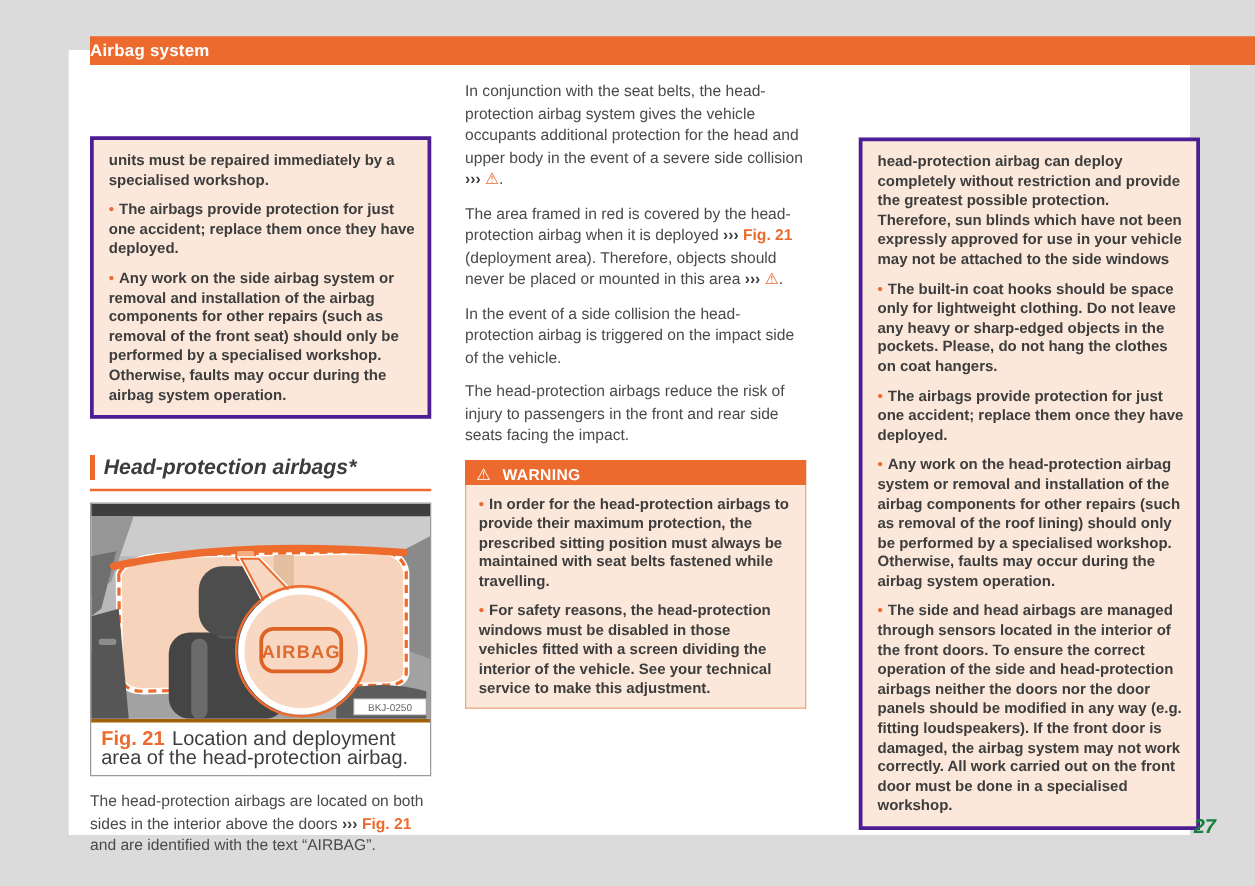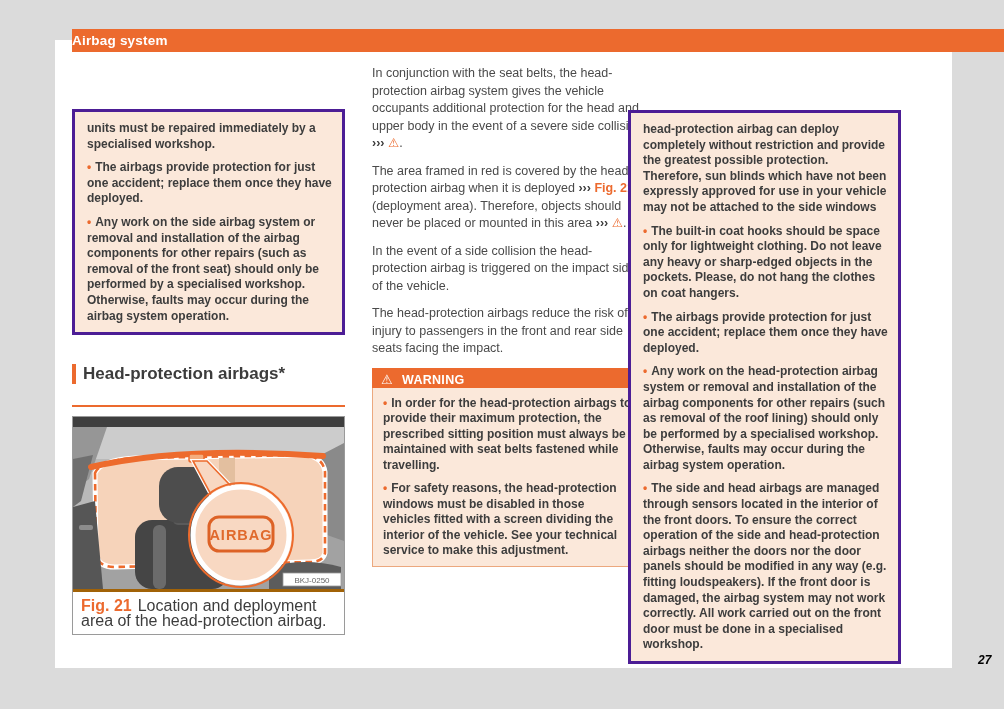--- a/index.html
+++ b/index.html
@@ -11,42 +11,42 @@
   }
   .sheet{position:absolute;left:55px;top:40px;width:897px;height:628px;background:#ffffff;}
   .titlebar{
     position:absolute;left:72px;top:29px;width:992px;height:23px;
     background:#ec6a2e;color:#ffffff;font-weight:bold;font-size:13.5px;
     line-height:23px;letter-spacing:.2px;
   }
   .col{position:absolute;width:273px;}
   .c1{left:72px;top:65px;}
   .c2{left:372px;top:65px;}
-  .c3{left:628px;top:66px;}
+  .c3{left:687px;top:66px;}
 
   
   .cbox{
     background:#fbe8da;border:3px solid #4c1d95;
     padding:9px 10px 8px 12px;
     font-size:12px;line-height:15.6px;font-weight:bold;color:#3d3d3d;margin-top:44px;
   }
   .cbox p{margin:0 0 8px 0;}
   .cbox p:last-child{margin-bottom:0;}
   .blt{color:#ec6a2e;margin-right:4px;}
 
   
   .bodytext{font-size:12.5px;line-height:17.5px;color:#4a4a4a;}
   .bodytext p{margin:0 0 10px 0;}
   .mk{color:#3d3d3d;font-weight:bold;}
   .figref{color:#ec6a2e;font-weight:bold;}
   .wsym{color:#ec6a2e;}
 
   
   .heading{
-    margin-top:29px;border-bottom:2px solid #ec6a2e;padding-bottom:21px;
+    margin-top:29px;border-bottom:2px solid #ec6a2e;padding-bottom:7px;font-style:italic;
   }
   .heading .htext{
     display:block;border-left:4px solid #ec6a2e;padding-left:7px;
     font-size:17px;font-weight:bold;color:#3c3c3c;line-height:20px;
   }
 
   
   .figure{margin-top:9px;border:1px solid #9a9a9a;background:#fff;}
   .figimg{display:block;width:271px;height:172px;}
   .figcap{
@@ -67,21 +67,21 @@
   .warnbody{
     background:#fbe8da;border:1px solid #eca87e;border-top:none;
     padding:8px 10px 7px 10px;
     font-size:12px;line-height:15.5px;font-weight:bold;color:#3d3d3d;
   }
   .warnbody p{margin:0 0 8px 0;}
   .warnbody p:last-child{margin-bottom:0;}
 
   .pagenum{
     position:absolute;left:955px;top:653px;
-    font-size:12px;font-weight:bold;font-style:italic;color:#000000;margin-left:23px;
+    font-size:16px;font-weight:bold;font-style:italic;color:#15803d;
   }
 </style>
 </head>
 <body>
 
 <div class="sheet"></div>
 
 <div class="titlebar">Airbag system</div>
 
 <div class="col c1">
@@ -134,20 +134,23 @@
       <text x="168" y="123" text-anchor="middle" font-size="14.5" font-weight="bold" letter-spacing="1" fill="#e06a2d">AIRBAG</text>
 
       <rect x="210" y="156" width="58" height="13" fill="#ffffff" stroke="#999999" stroke-width="0.8"></rect>
       <text x="239" y="166" text-anchor="middle" font-size="8" fill="#666666">BKJ-0250</text>
     </svg>
     <div class="figcap">
       <span class="figref">Fig. 21</span><span>Location and deployment area of the head-protection airbag.</span>
     </div>
   </div>
 
+  <div class="bodytext afterfig">
+    <p><span>The head-protection airbags are located on both sides in the interior above the doors </span><span class="mk">›››</span> <span class="figref">Fig. 21</span><span> and are identified with the text “AIRBAG”.</span></p>
+  </div>
 </div>
 
 <div class="col c2">
   <div class="bodytext">
     <p><span>In conjunction with the seat belts, the head-protection airbag system gives the vehicle occupants additional protection for the head and upper body in the event of a severe side collision </span><span class="mk">›››</span> <span class="wsym">⚠</span><span>.</span></p>
     <p><span>The area framed in red is covered by the head-protection airbag when it is deployed </span><span class="mk">›››</span> <span class="figref">Fig. 21</span><span> (deployment area). Therefore, objects should never be placed or mounted in this area </span><span class="mk">›››</span> <span class="wsym">⚠</span><span>.</span></p>
     <p>In the event of a side collision the head-protection airbag is triggered on the impact side of the vehicle.</p>
     <p>The head-protection airbags reduce the risk of injury to passengers in the front and rear side seats facing the impact.</p>
   </div>
 

